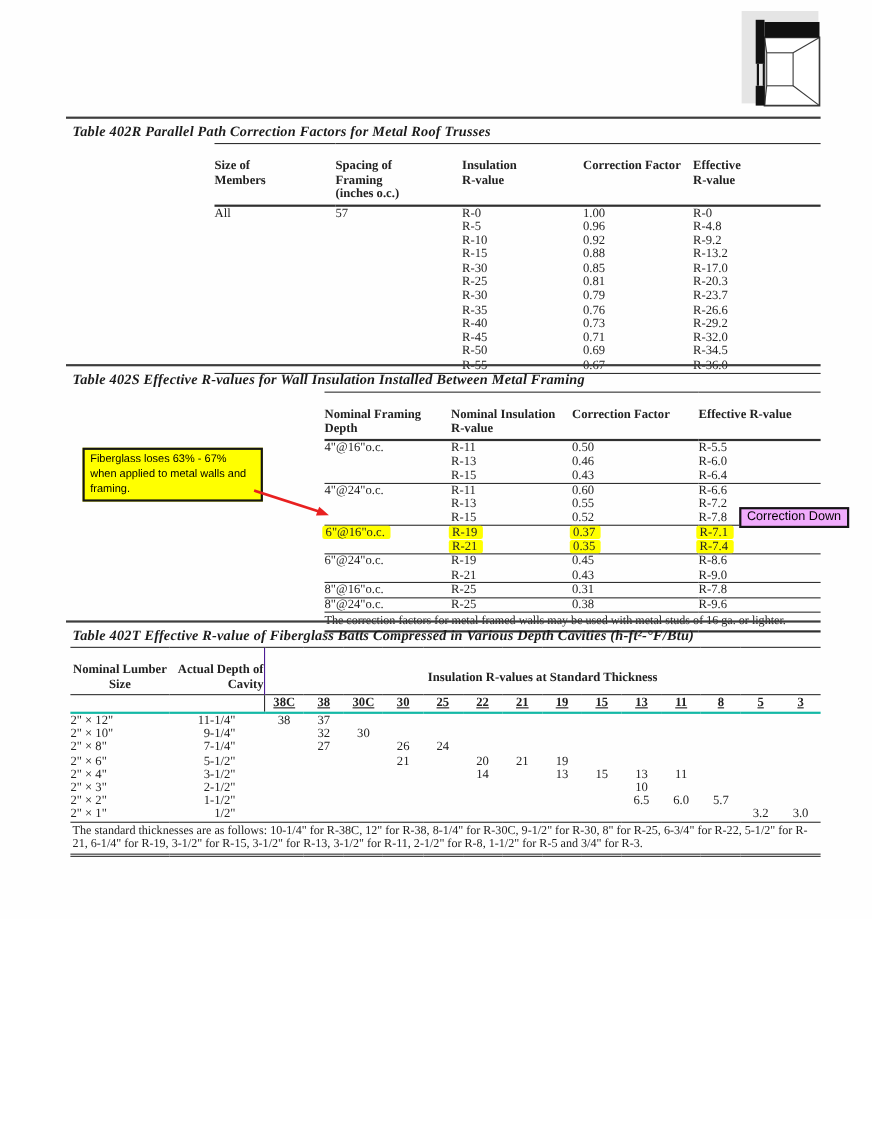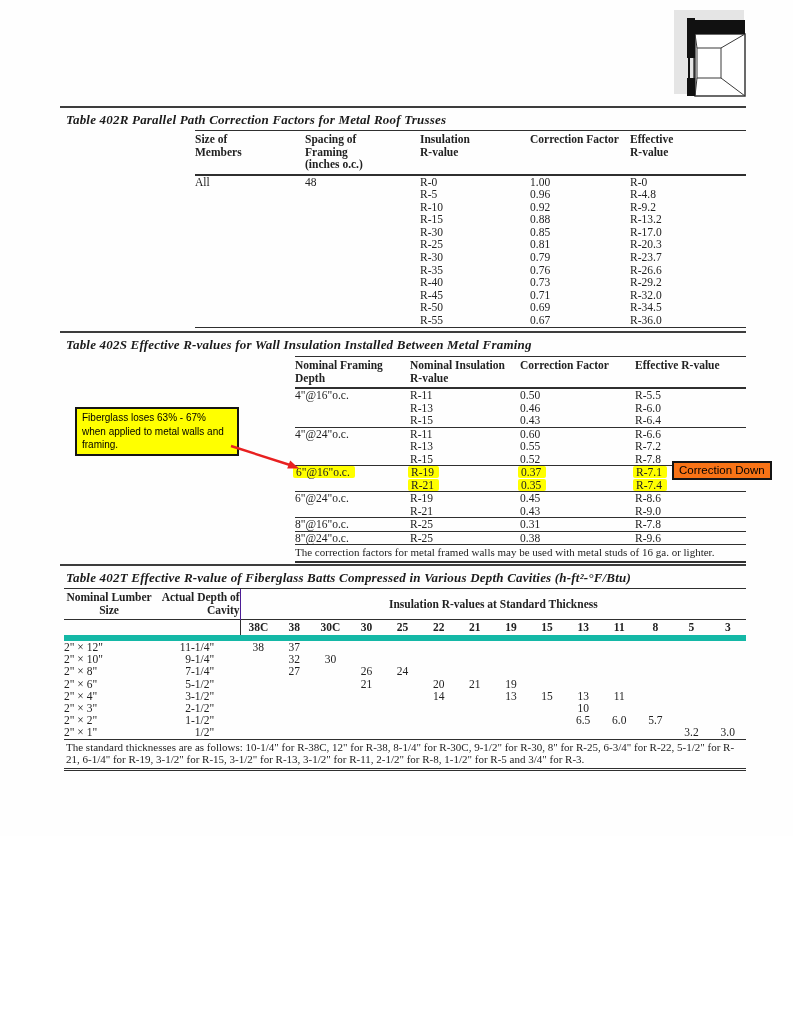--- a/index.html
+++ b/index.html
@@ -8,48 +8,48 @@
 
   .rule { position:absolute; left:60px; width:686px; height:0; border-top:2px solid #3d3d3d; }
 
   .sec-title { position:absolute; left:66px; font-style:italic; font-weight:bold; font-size:13px;
                letter-spacing:0.2px; color:#1b1b1b; white-space:nowrap; }
 
   table.doc-table { position:absolute; border-collapse:collapse; table-layout:fixed; }
   .doc-table th, .doc-table td { padding:0; text-align:left; vertical-align:top;
                font-size:11.5px; font-weight:normal; color:#222; }
   .doc-table thead th { font-weight:bold; border-top:1px solid #2f2f2f; border-bottom:2px solid #2f2f2f;
-               padding:2px 0 3px; }
+               padding:14px 0 3px; }
   .doc-table thead th div { line-height:12.5px; }
 
   .t402r { left:195px; top:130px; width:551px; border-bottom:1px solid #2f2f2f; }
   .t402r tbody td { line-height:12.6px; }
 
   .t402s { left:295px; top:356px; width:451px; }
   .t402s tbody td { line-height:12.5px; }
   .t402s tbody tr.group-end td { border-bottom:1px solid #2f2f2f; }
   .t402s tfoot td { border-bottom:2px solid #2f2f2f; font-size:11px; line-height:13px; padding:1px 0 2px; }
 
   .t402t { left:64px; top:588px; width:682px; border-top:1px solid #2f2f2f; }
   .t402t thead th.span-head { text-align:center; border-left:1px solid #4c1d95; border-bottom:none; vertical-align:middle; }
   .t402t thead th { border-bottom:none;text-align:center; }
-  .t402t thead tr.sub th { border-bottom:6px solid #14b8a6; padding:1px 0 2px; }
+  .t402t thead tr.sub th { border-bottom:2px solid #14b8a6; padding:1px 0 2px;text-decoration:underline; }
   .t402t thead th.depth-head { text-align:right; }
   .t402t .rcol { text-align:center; }
   .t402t tbody td { line-height:12.2px; }
   .t402t tbody td.depth { text-align:right; padding-right:26px; }
   .t402t tfoot td { border-top:1px solid #2f2f2f; border-bottom:3px double #2f2f2f;
                     font-size:11px; line-height:12.5px; padding:1px 2px 2px; }
 
   span.hl { background:#ffff00; padding:0 5px 0 3px; margin-left:-2px; border-radius:2px; }
 
   .callout { position:absolute; left:75px; top:407px; width:150px; background:#ffff00;
              border:2px solid #151515; padding:2px 5px; font-family:"Liberation Sans", sans-serif;
              font-size:10px; line-height:13.5px; color:#000; }
-  .correction-label { position:absolute; left:672px; top:461px; background:#f97316;
+  .correction-label { position:absolute; left:672px; top:461px; background:#f0abfc;
              border:2px solid #151515; padding:1px 5px 2px; font-family:"Liberation Sans", sans-serif;
              font-size:11.5px; color:#000; white-space:nowrap; }
   .arrow-svg { position:absolute; left:228px; top:441px; }
 
   .icon-topright { position:absolute; left:674px; top:6px; }
   .icon-book { position:absolute; left:663px; top:895px; }
 
   .footer { position:absolute; left:60px; width:686px; top:973px; border-top:2px solid #4a4a4a;
             padding-top:6px; display:flex; justify-content:center;
             font-size:10px; color:#0f172a; }
@@ -105,21 +105,21 @@
           </th>
         <th>
             <div>Effective</div>
             <div>R-value</div>
           </th>
       </tr>
     </thead>
     <tbody>
         <tr>
           <td><span>All</span></td>
-          <td><span>48</span></td>
+          <td><span>57</span></td>
           <td><span>R-0</span></td>
           <td><span>1.00</span></td>
           <td><span>R-0</span></td>
         </tr>
         <tr>
           <td><span></span></td>
           <td><span></span></td>
           <td><span>R-5</span></td>
           <td><span>0.96</span></td>
           <td><span>R-4.8</span></td>

